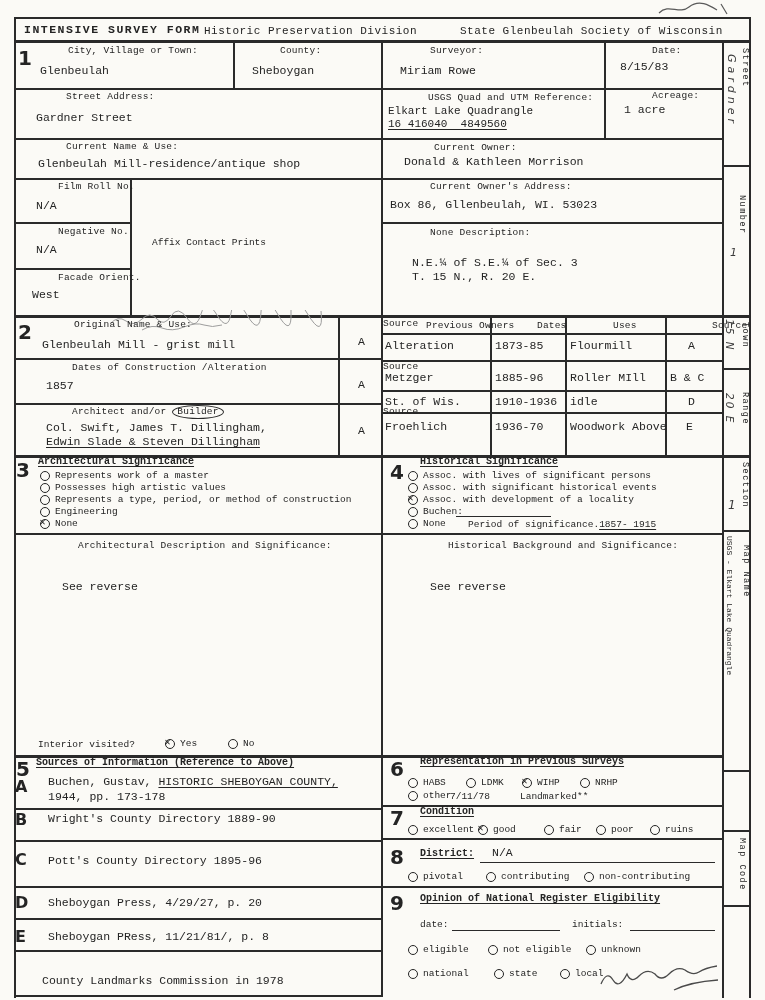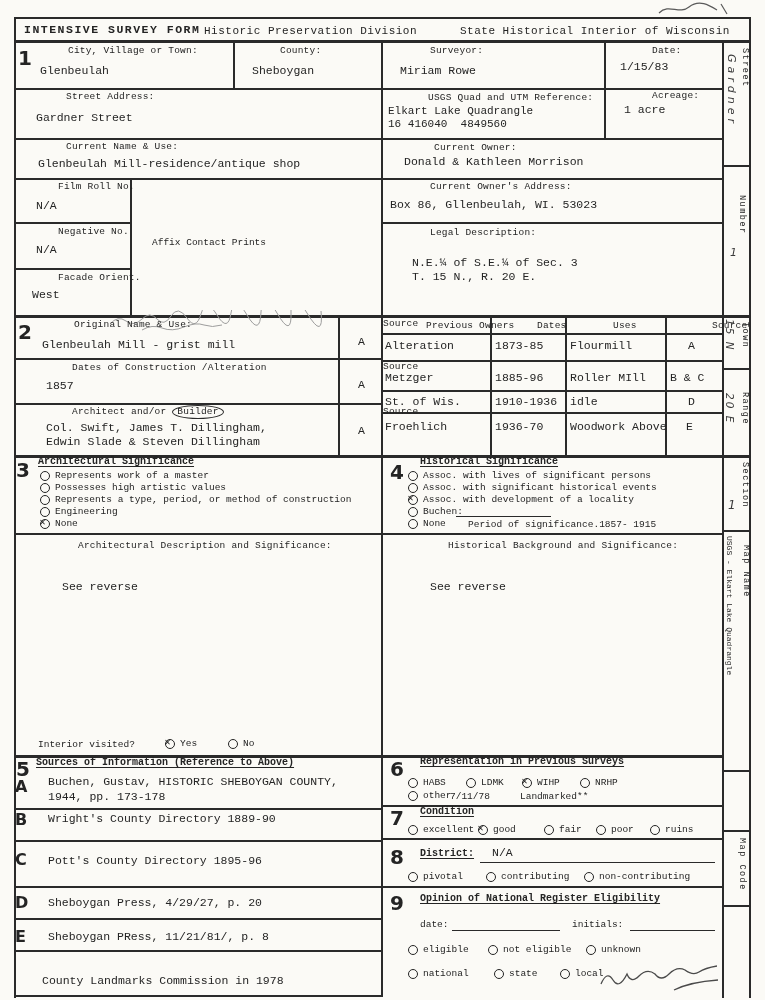--- a/index.html
+++ b/index.html
@@ -7,21 +7,21 @@
         font-family:"Liberation Mono","DejaVu Sans Mono",monospace;color:#242424;}
   .p{position:absolute;}
   .hl{position:absolute;background:#2a2a2a;}
   .vl{position:absolute;background:#2a2a2a;}
   .lbl{font-size:9.5px;white-space:pre;letter-spacing:.2px;margin-left:40px;}
   .val{font-size:11.5px;white-space:pre;}
   .sm{font-size:9.5px;white-space:pre;}
   .ttl{font-size:10px;font-weight:bold;text-decoration:underline;text-underline-offset:2px;white-space:pre;}
   .num{font-size:20px;font-weight:bold;font-family:"DejaVu Sans",sans-serif;}
   .ltr{font-size:16px;font-weight:bold;font-family:"DejaVu Sans",sans-serif;}
-  .u{text-underline-offset:2px;}
+  .u{text-decoration:underline;text-underline-offset:2px;}
   .hand{font-family:"DejaVu Sans",sans-serif;font-style:italic;color:#3b3b3b;}
   .vert{writing-mode:vertical-rl;letter-spacing:1.5px;}
   .vlbl{font-size:8.5px;}
   .opt{position:absolute;display:flex;align-items:center;gap:5px;font-size:9.5px;white-space:pre;}
   .radio{display:inline-block;width:8px;height:8px;min-width:8px;border:1.3px solid #242424;border-radius:50%;position:relative;}
   .radio.checked::after{content:"\2715";position:absolute;left:-1.5px;top:-4px;font-size:10px;font-weight:bold;color:#222;}
 </style>
 </head>
 <body>
 
@@ -73,34 +73,34 @@
   <div class="hl" style="left:722px;top:830px;width:29px;height:2px"></div>
   <div class="hl" style="left:722px;top:905px;width:29px;height:2px"></div>
 
   <div class="hl" style="left:456px;top:516px;width:95px;height:1px"></div>
   <div class="hl" style="left:480px;top:862px;width:235px;height:1px"></div>
   <div class="hl" style="left:452px;top:930px;width:108px;height:1px"></div>
   <div class="hl" style="left:630px;top:930px;width:85px;height:1px"></div>
 
   <div class="p" style="left:24px;top:23px;font-size:11.5px;font-weight:bold;letter-spacing:1.5px;white-space:pre">INTENSIVE SURVEY FORM</div>
   <div class="p" style="left:204px;top:25px;font-size:11px;letter-spacing:.5px;white-space:pre">Historic Preservation Division</div>
-  <div class="p" style="left:460px;top:25px;font-size:11px;letter-spacing:.5px;white-space:pre">State Historical Interior of Wisconsin</div>
+  <div class="p" style="left:460px;top:25px;font-size:11px;letter-spacing:.5px;white-space:pre">State Glenbeulah Society of Wisconsin</div>
   <svg class="p" style="left:655px;top:1px" width="75" height="16">
     <path d="M4 12 C14 2,24 14,34 6 S54 4,62 9 M66 3 l6 10" stroke="#5a5a5a" fill="none" stroke-width="1.2"></path>
   </svg>
 
   <div class="p num" style="left:18px;top:46px">1</div>
   <div class="p lbl" style="left:28px;top:45px">City, Village or Town:</div>
   <div class="p val" style="left:40px;top:64px">Glenbeulah</div>
   <div class="p lbl" style="left:240px;top:45px">County:</div>
   <div class="p val" style="left:252px;top:64px">Sheboygan</div>
   <div class="p lbl" style="left:390px;top:45px">Surveyor:</div>
   <div class="p val" style="left:400px;top:64px">Miriam Rowe</div>
   <div class="p lbl" style="left:612px;top:45px">Date:</div>
-  <div class="p val" style="left:620px;top:60px">1/15/83</div>
+  <div class="p val" style="left:620px;top:60px">8/15/83</div>
 
   <div class="p lbl" style="left:26px;top:91px">Street Address:</div>
   <div class="p val" style="left:36px;top:111px">Gardner Street</div>
   <div class="p lbl" style="left:388px;top:92px">USGS Quad and UTM Reference:</div>
   <div class="p val" style="left:388px;top:105px;font-size:11px">Elkart Lake Quadrangle</div>
   <div class="p val u" style="left:388px;top:118px;font-size:11px">16 416040  4849560</div>
   <div class="p lbl" style="left:612px;top:90px">Acreage:</div>
   <div class="p val" style="left:624px;top:103px">1 acre</div>
 
   <div class="p lbl" style="left:26px;top:141px">Current Name &amp; Use:</div>
@@ -109,21 +109,21 @@
   <div class="p val" style="left:404px;top:155px">Donald &amp; Kathleen Morrison</div>
 
   <div class="p lbl" style="left:18px;top:181px">Film Roll No.</div>
   <div class="p val" style="left:36px;top:199px">N/A</div>
   <div class="p sm" style="left:152px;top:237px">Affix Contact Prints</div>
   <div class="p lbl" style="left:390px;top:181px">Current Owner's Address:</div>
   <div class="p val" style="left:390px;top:198px">Box 86, Gllenbeulah, WI. 53023</div>
 
   <div class="p lbl" style="left:18px;top:226px">Negative No.</div>
   <div class="p val" style="left:36px;top:243px">N/A</div>
-  <div class="p lbl" style="left:390px;top:227px">Legal Description:</div>
+  <div class="p lbl" style="left:390px;top:227px">None Description:</div>
   <div class="p val" style="left:412px;top:256px">N.E.¼ of S.E.¼ of Sec. 3</div>
   <div class="p val" style="left:412px;top:270px">T. 15 N., R. 20 E.</div>
 
   <div class="p lbl" style="left:18px;top:272px">Facade Orient.</div>
   <div class="p val" style="left:32px;top:288px">West</div>
 
   <div class="p num" style="left:18px;top:320px">2</div>
   <svg class="p" style="left:108px;top:310px" width="232" height="24">
     <path d="M2 14 q8 -9 16 -3 t16 -2 t15 0 t14 -3 t16 2 t14 -4 t16 1 t14 -2 t16 2 t14 -3 t16 1 t14 -1 t16 1 t14 -2
              M34 20 q10 -6 20 -2 t22 -1 t20 -2 t18 0" stroke="#9d9d9d" stroke-width="1" fill="none"></path>

